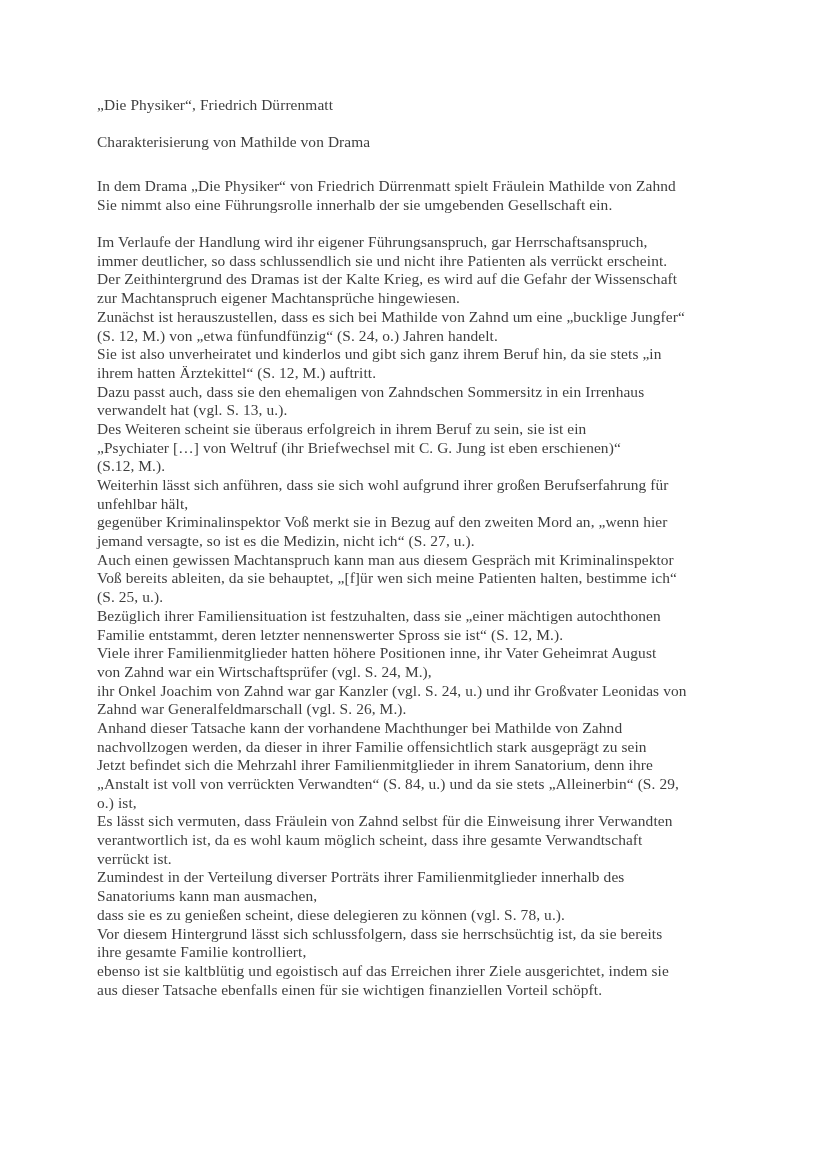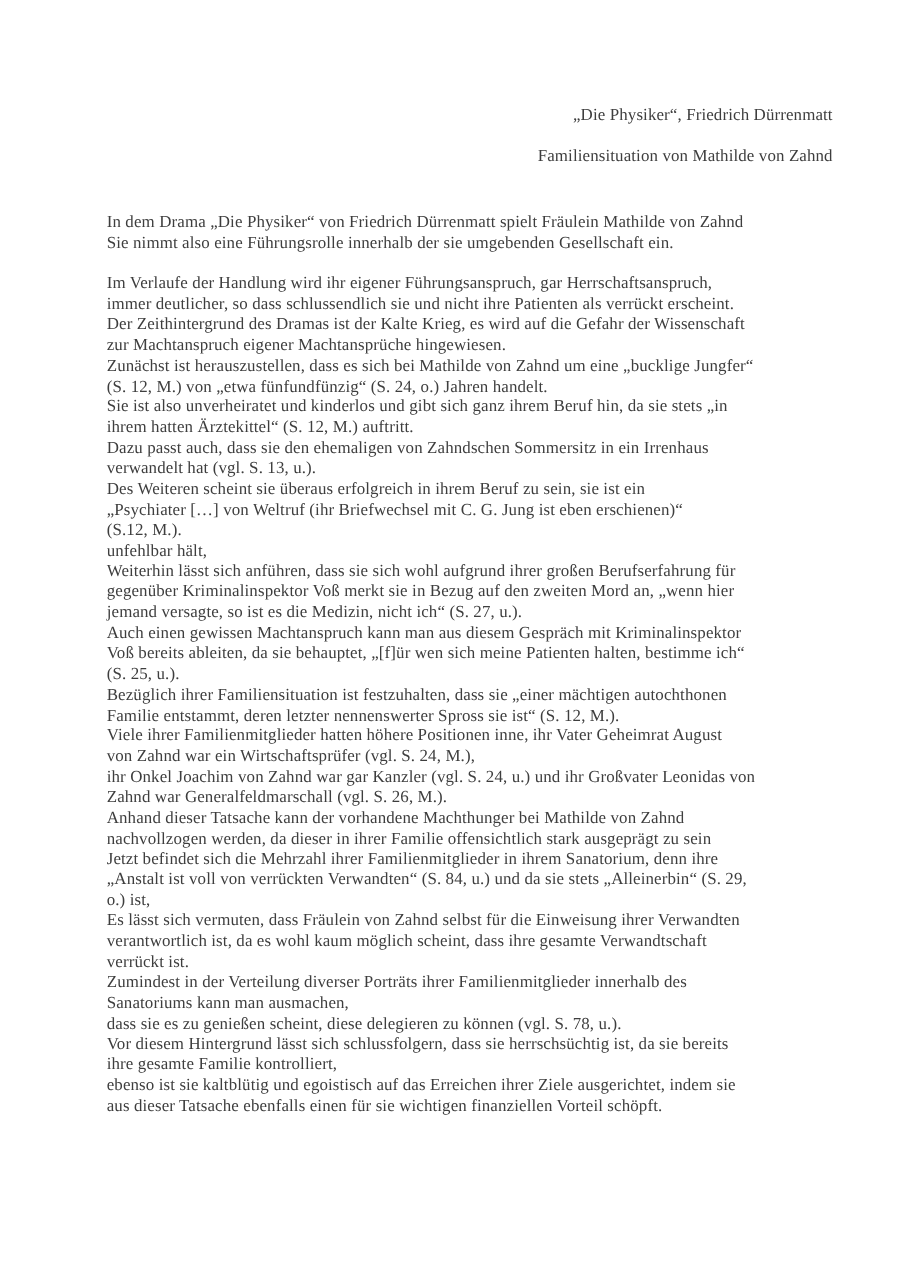--- a/index.html
+++ b/index.html
@@ -13,68 +13,67 @@
     position: relative;
     overflow: hidden;
     font-family: "Liberation Serif", "DejaVu Serif", serif;
     color: #3e3e3e;
   }
   .doc-header {
     position: absolute;
     left: 97px;
     top: 96px;
     width: 660px;
-    text-align: right;
   }
   .doc-body {
     position: absolute;
     left: 97px;
-    top: 193px;
+    top: 177px;
     width: 700px;
   }
   .line {
     height: 18.7px;
     line-height: 18.7px;
     font-size: 15.4px;
     white-space: pre;
     letter-spacing: 0.1px;
   }
   .spacer {
     height: 18.7px;
   }
 </style>
 </head>
 <body>
 
 <div class="doc-header">
   <div class="line">„Die Physiker“, Friedrich Dürrenmatt</div>
   <div class="spacer"></div>
-  <div class="line">Familiensituation von Mathilde von Zahnd</div>
+  <div class="line">Charakterisierung von Mathilde von Drama</div>
 </div>
 
 <div class="doc-body">
 
 <div class="line">In dem Drama „Die Physiker“ von Friedrich Dürrenmatt spielt Fräulein Mathilde von Zahnd</div>
     <div class="line">Sie nimmt also eine Führungsrolle innerhalb der sie umgebenden Gesellschaft ein.</div>
     <div class="line"></div>
     <div class="line">Im Verlaufe der Handlung wird ihr eigener Führungsanspruch, gar Herrschaftsanspruch,</div>
     <div class="line">immer deutlicher, so dass schlussendlich sie und nicht ihre Patienten als verrückt erscheint.</div>
     <div class="line">Der Zeithintergrund des Dramas ist der Kalte Krieg, es wird auf die Gefahr der Wissenschaft</div>
     <div class="line">zur Machtanspruch eigener Machtansprüche hingewiesen.</div>
     <div class="line">Zunächst ist herauszustellen, dass es sich bei Mathilde von Zahnd um eine „bucklige Jungfer“</div>
     <div class="line">(S. 12, M.) von „etwa fünfundfünzig“ (S. 24, o.) Jahren handelt.</div>
     <div class="line">Sie ist also unverheiratet und kinderlos und gibt sich ganz ihrem Beruf hin, da sie stets „in</div>
     <div class="line">ihrem hatten Ärztekittel“ (S. 12, M.) auftritt.</div>
     <div class="line">Dazu passt auch, dass sie den ehemaligen von Zahndschen Sommersitz in ein Irrenhaus</div>
     <div class="line">verwandelt hat (vgl. S. 13, u.).</div>
     <div class="line">Des Weiteren scheint sie überaus erfolgreich in ihrem Beruf zu sein, sie ist ein</div>
     <div class="line">„Psychiater […] von Weltruf (ihr Briefwechsel mit C. G. Jung ist eben erschienen)“</div>
     <div class="line">(S.12, M.).</div>
+    <div class="line">Weiterhin lässt sich anführen, dass sie sich wohl aufgrund ihrer großen Berufserfahrung für</div>
     <div class="line">unfehlbar hält,</div>
-    <div class="line">Weiterhin lässt sich anführen, dass sie sich wohl aufgrund ihrer großen Berufserfahrung für</div>
     <div class="line">gegenüber Kriminalinspektor Voß merkt sie in Bezug auf den zweiten Mord an, „wenn hier</div>
     <div class="line">jemand versagte, so ist es die Medizin, nicht ich“ (S. 27, u.).</div>
     <div class="line">Auch einen gewissen Machtanspruch kann man aus diesem Gespräch mit Kriminalinspektor</div>
     <div class="line">Voß bereits ableiten, da sie behauptet, „[f]ür wen sich meine Patienten halten, bestimme ich“</div>
     <div class="line">(S. 25, u.).</div>
     <div class="line">Bezüglich ihrer Familiensituation ist festzuhalten, dass sie „einer mächtigen autochthonen</div>
     <div class="line">Familie entstammt, deren letzter nennenswerter Spross sie ist“ (S. 12, M.).</div>
     <div class="line">Viele ihrer Familienmitglieder hatten höhere Positionen inne, ihr Vater Geheimrat August</div>
     <div class="line">von Zahnd war ein Wirtschaftsprüfer (vgl. S. 24, M.),</div>
     <div class="line">ihr Onkel Joachim von Zahnd war gar Kanzler (vgl. S. 24, u.) und ihr Großvater Leonidas von</div>

